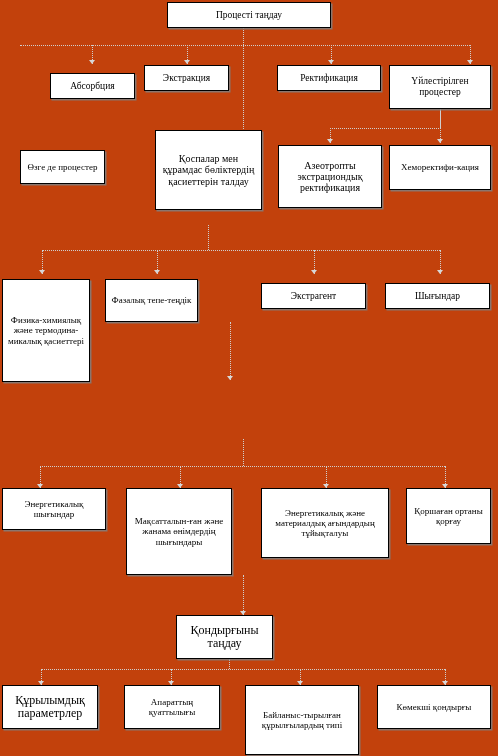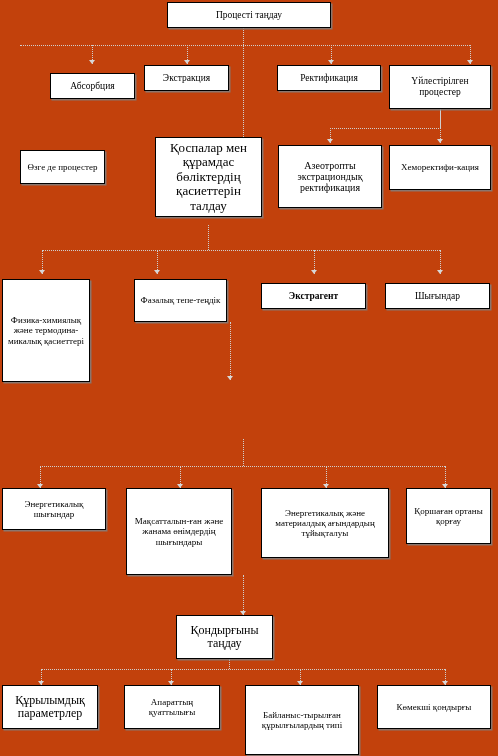--- a/index.html
+++ b/index.html
@@ -98,21 +98,21 @@
   <div class="conn vline" style="left:440px; top:109px; height:19px;"></div>
   <div class="conn hline" style="left:330px; top:128px; width:111px;"></div>
   <div class="conn vline" style="left:330px; top:128px; height:15px;"></div>
   <div class="arrow" style="left:327px; top:139px;"></div>
   <div class="conn vline" style="left:440px; top:109px; height:34px;"></div>
   <div class="arrow" style="left:437px; top:139px;"></div>
 
   <div class="node" style="left:20px; top:150px; width:85px; height:34px; font-size:9px;">
     <span>Өзге де процестер</span>
   </div>
-  <div class="node" style="left:155px; top:137px; width:107px; height:80px; font-size:13px;">
+  <div class="node" style="left:155px; top:130px; width:107px; height:80px; font-size:10px;">
     <span>Қоспалар мен құрамдас бөліктердің қасиеттерін талдау</span>
   </div>
   <div class="node" style="left:278px; top:145px; width:104px; height:63px; font-size:10px;">
     <span>Азеотропты экстрациондық ректификация</span>
   </div>
   <div class="node" style="left:389px; top:145px; width:102px; height:45px; font-size:9px;">
     <span>Хеморектифи-кация</span>
   </div>
 
   <div class="conn vline" style="left:208px; top:225px; height:25px;"></div>
@@ -122,24 +122,24 @@
   <div class="conn vline" style="left:157px; top:250px; height:24px;"></div>
   <div class="arrow" style="left:154px; top:270px;"></div>
   <div class="conn vline" style="left:314px; top:250px; height:24px;"></div>
   <div class="arrow" style="left:311px; top:270px;"></div>
   <div class="conn vline" style="left:440px; top:250px; height:24px;"></div>
   <div class="arrow" style="left:437px; top:270px;"></div>
 
   <div class="node" style="left:2px; top:279px; width:88px; height:103px; font-size:9px;">
     <span>Физика-химиялық және термодина-микалық қасиеттері</span>
   </div>
-  <div class="node" style="left:105px; top:279px; width:93px; height:43px; font-size:9px;margin-left:29px;">
+  <div class="node" style="left:105px; top:279px; width:93px; height:43px; font-size:9px;">
     <span>Фазалық тепе-теңдік</span>
   </div>
-  <div class="node" style="left:261px; top:283px; width:105px; height:26px;font-weight:bold;">
+  <div class="node" style="left:261px; top:283px; width:105px; height:26px;">
     <span>Экстрагент</span>
   </div>
   <div class="node" style="left:385px; top:283px; width:105px; height:26px;">
     <span>Шығындар</span>
   </div>
 
   <div class="conn vline" style="left:230px; top:322px; height:58px;"></div>
   <div class="arrow" style="left:227px; top:376px;"></div>
 
 

